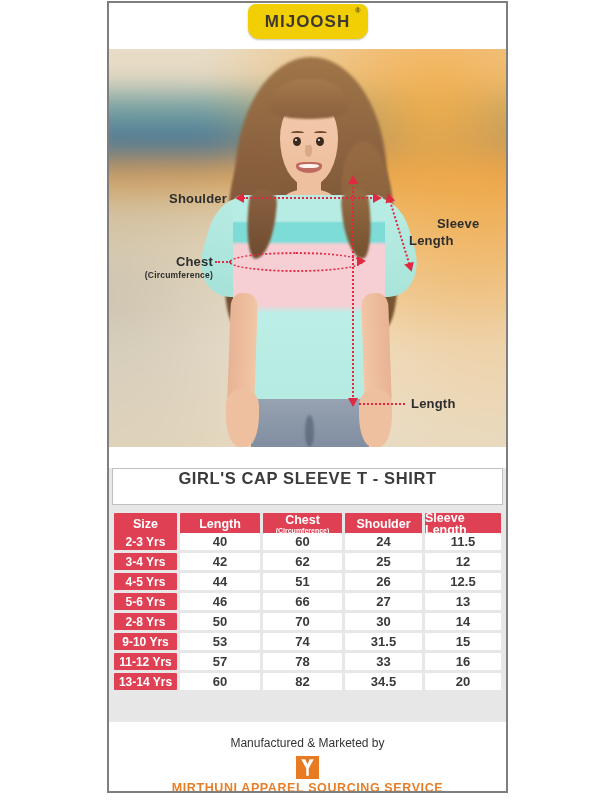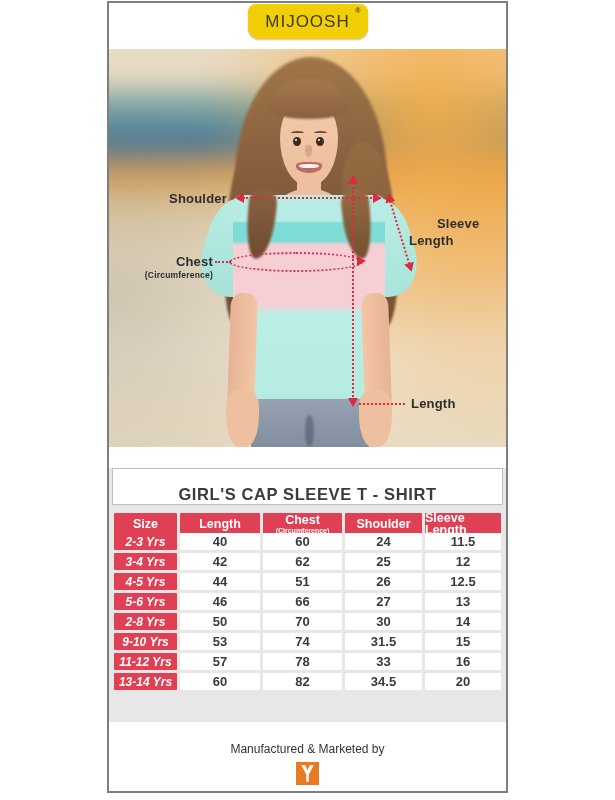--- a/index.html
+++ b/index.html
@@ -7,21 +7,21 @@
   .page { position:relative; width:615px; height:800px; background:#fff; overflow:hidden; }
   .sheet { position:absolute; left:107px; top:1px; width:401px; height:792px;
            border:2px solid #7e7e7e; background:#fff; overflow:hidden; }
 
   
   .logo-bar { position:relative; height:46px; background:#fff; }
   .brand-logo { position:absolute; left:50%; top:1px; transform:translateX(-50%);
       width:120px; height:35px; background:#f2cf05; border-radius:8px 8px 11px 11px;
       display:flex; align-items:center; justify-content:center;
       box-shadow:0 1px 2px rgba(0,0,0,.25); }
-  .brand-logo .txt { font-weight:normal; font-size:17px; letter-spacing:1px; color:#3d3931; }
+  .brand-logo .txt { font-weight:bold; font-size:17px; letter-spacing:1px; color:#3d3931; }
   .brand-logo .reg { position:absolute; right:7px; top:3px; font-size:7px; color:#3d3931; font-weight:bold; }
 
   
   .photo { position:relative; height:398px; overflow:hidden; background:#ecdfc8; }
   .bg { position:absolute; inset:-26px; filter:blur(12px);
     background:
       radial-gradient(circle at 78% 20%, rgba(246,173,70,.9) 0%, rgba(246,173,70,0) 46%),
       radial-gradient(circle at 92% 42%, rgba(238,158,58,.55) 0%, rgba(238,158,58,0) 50%),
       radial-gradient(circle at 6% 62%, rgba(125,124,118,.28) 0%, rgba(125,124,118,0) 42%),
       linear-gradient(180deg,
@@ -95,37 +95,37 @@
   .arr.up    { border-left:5px solid transparent; border-right:5px solid transparent; border-bottom:9px solid #e02840; }
   .arr.down  { border-left:5px solid transparent; border-right:5px solid transparent; border-top:9px solid #e02840; }
   .chest-ellipse { position:absolute; border:2px dotted #e02840; border-radius:50%; }
 
   
   .gap { height:16px; background:#fff; }
 
   
   .panel { height:254px; background:#e7e7e7; }
   .title-box { margin:5px 3px 0; height:37px; background:#fff; border:1px solid #bfbfbf;
-      display:flex; align-items:flex-end; justify-content:center; }
+      display:flex; align-items:flex-start; justify-content:center; }
   .title-box span { font-weight:bold; font-size:16.5px; color:#3b3b3b; letter-spacing:.6px; }
   .size-table { margin:8px 5px 0 5px; display:grid;
       grid-template-columns:63px 80px 79px 77px 1fr;
       grid-auto-rows:17px; gap:3px; }
   .size-table .hcell { height:22px; background:#df4054; color:#fff; font-weight:bold; font-size:12.5px;
       display:flex; flex-direction:column; align-items:center; justify-content:center; border-radius:1px; line-height:1; }
   .size-table .hcell .sub { font-size:7px; font-weight:bold; margin-top:1px; }
   .size-table .cell { background:#fff; color:#3a3a3a; font-weight:bold; font-size:13px;
       display:flex; align-items:center; justify-content:center; border-radius:1px; }
-  .size-table .cell.size { background:#df4054; color:#fff; font-size:12px;font-style:italic; }
+  .size-table .cell.size { background:#df4054; color:#fff; font-size:12px; }
   .notes-bar { margin:6px 2px 0; height:15px; background:#fff;
       display:flex; align-items:center; justify-content:center; gap:14px; }
   .notes-bar span { font-weight:bold; font-size:8px; color:#3a3a3a; letter-spacing:.2px; }
 
   
-  .footer { background:#fff; padding-top:20px; text-align:center; }
+  .footer { background:#fff; padding-top:14px; text-align:center; }
   .made-by { font-size:12px; color:#333; }
   .m-logo { display:block; margin:6px auto 2px; }
   .company { font-weight:bold; font-size:12.5px; color:#e87e28; letter-spacing:.6px; }
 </style>
 </head>
 <body>
 
 <div class="page">
   <div class="sheet">
 
@@ -264,17 +264,18 @@
       </div>
 
     </div>
 
     <div class="footer">
       <div class="made-by">Manufactured &amp; Marketed by</div>
       <svg class="m-logo" width="23" height="23" viewBox="0 0 24 24">
         <rect width="24" height="24" fill="#e87a22"></rect>
         <path d="M5.5 3.5 L9.6 3.5 L12 8.6 L14.4 3.5 L18.5 3.5 L13.3 13 L13.3 20.5 L10.7 20.5 L10.7 13 Z" fill="#ffffff"></path>
       </svg>
+      <div class="company">MIRTHUNI APPAREL SOURCING SERVICE</div>
 
     </div>
 
   </div>
 </div>
 
 </body></html>

